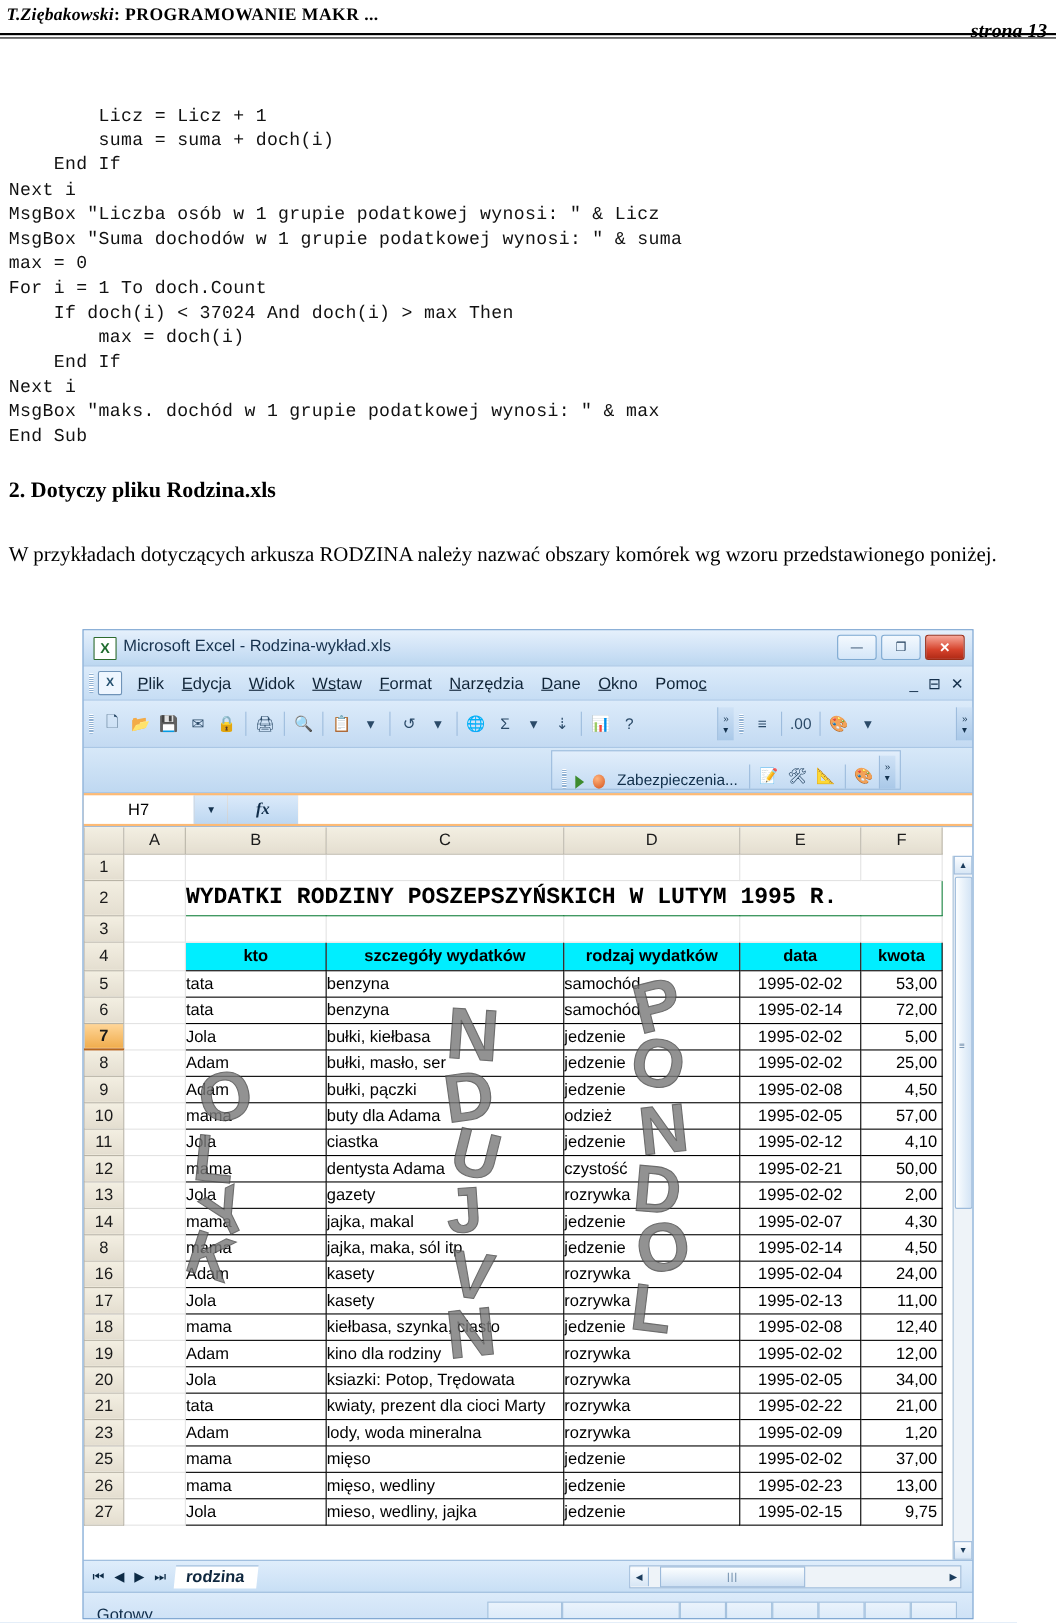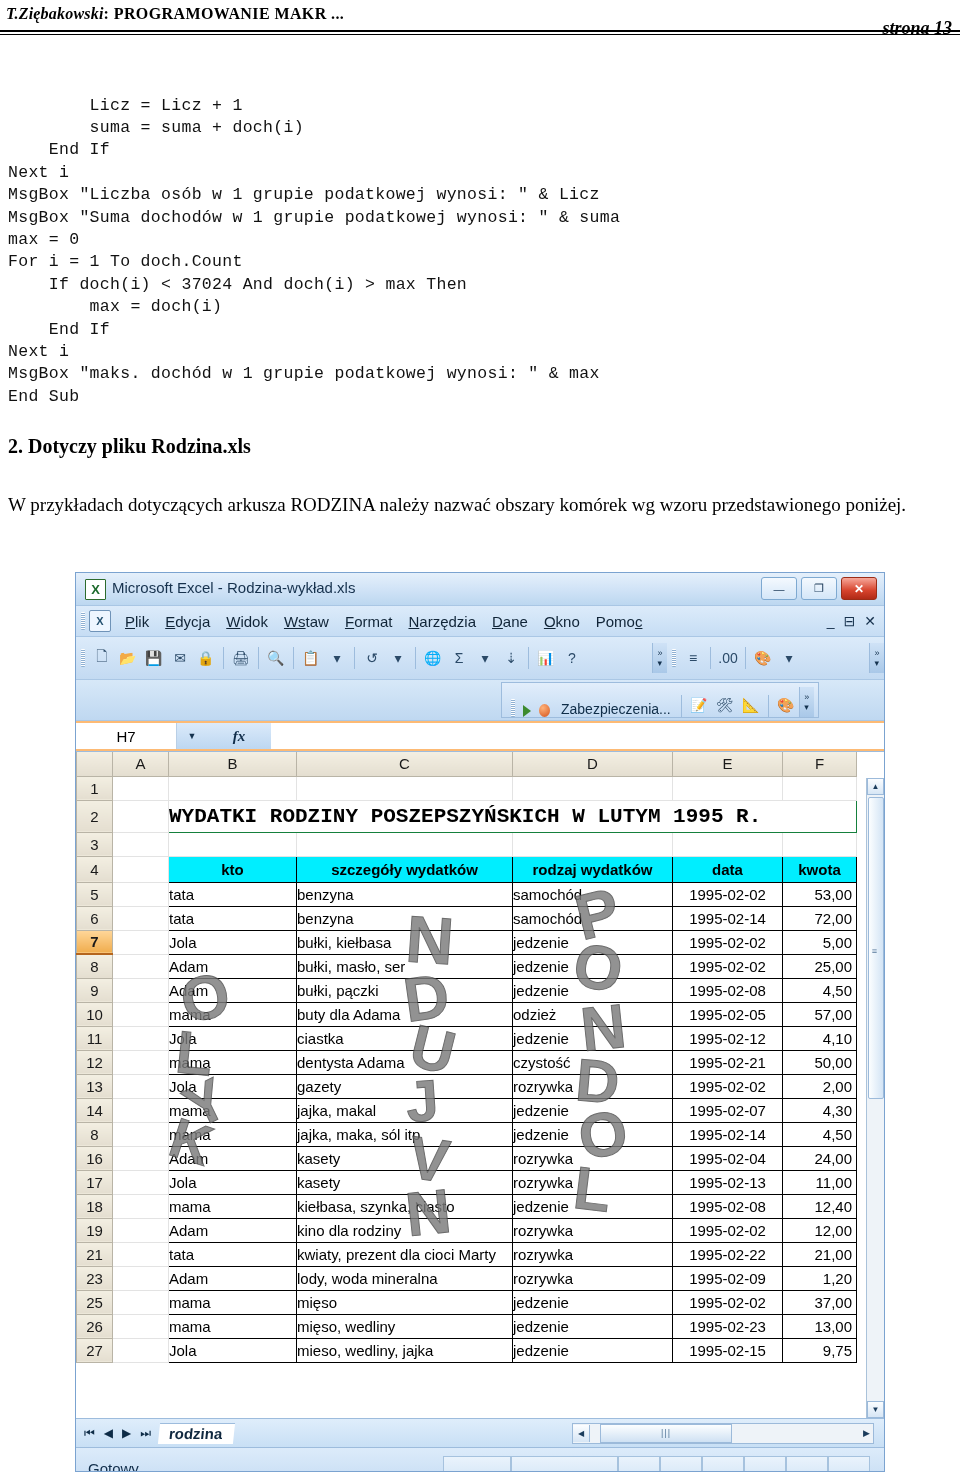--- a/index.html
+++ b/index.html
@@ -613,20 +613,29 @@
           <tr>
             <td class="rowhdr">19</td>
             <td class="cell blank"></td>
             <td class="cell b">Adam</td>
             <td class="cell b">kino dla rodziny</td>
             <td class="cell b">rozrywka</td>
             <td class="cell b c">1995-02-02</td>
             <td class="cell b r">12,00</td>
           </tr>
           <tr>
+            <td class="rowhdr">20</td>
+            <td class="cell blank"></td>
+            <td class="cell b">Jola</td>
+            <td class="cell b">ksiazki: Potop, Trędowata</td>
+            <td class="cell b">rozrywka</td>
+            <td class="cell b c">1995-02-05</td>
+            <td class="cell b r">34,00</td>
+          </tr>
+          <tr>
             <td class="rowhdr">21</td>
             <td class="cell blank"></td>
             <td class="cell b">tata</td>
             <td class="cell b">kwiaty, prezent dla cioci Marty</td>
             <td class="cell b">rozrywka</td>
             <td class="cell b c">1995-02-22</td>
             <td class="cell b r">21,00</td>
           </tr>
           <tr>
             <td class="rowhdr">23</td>

